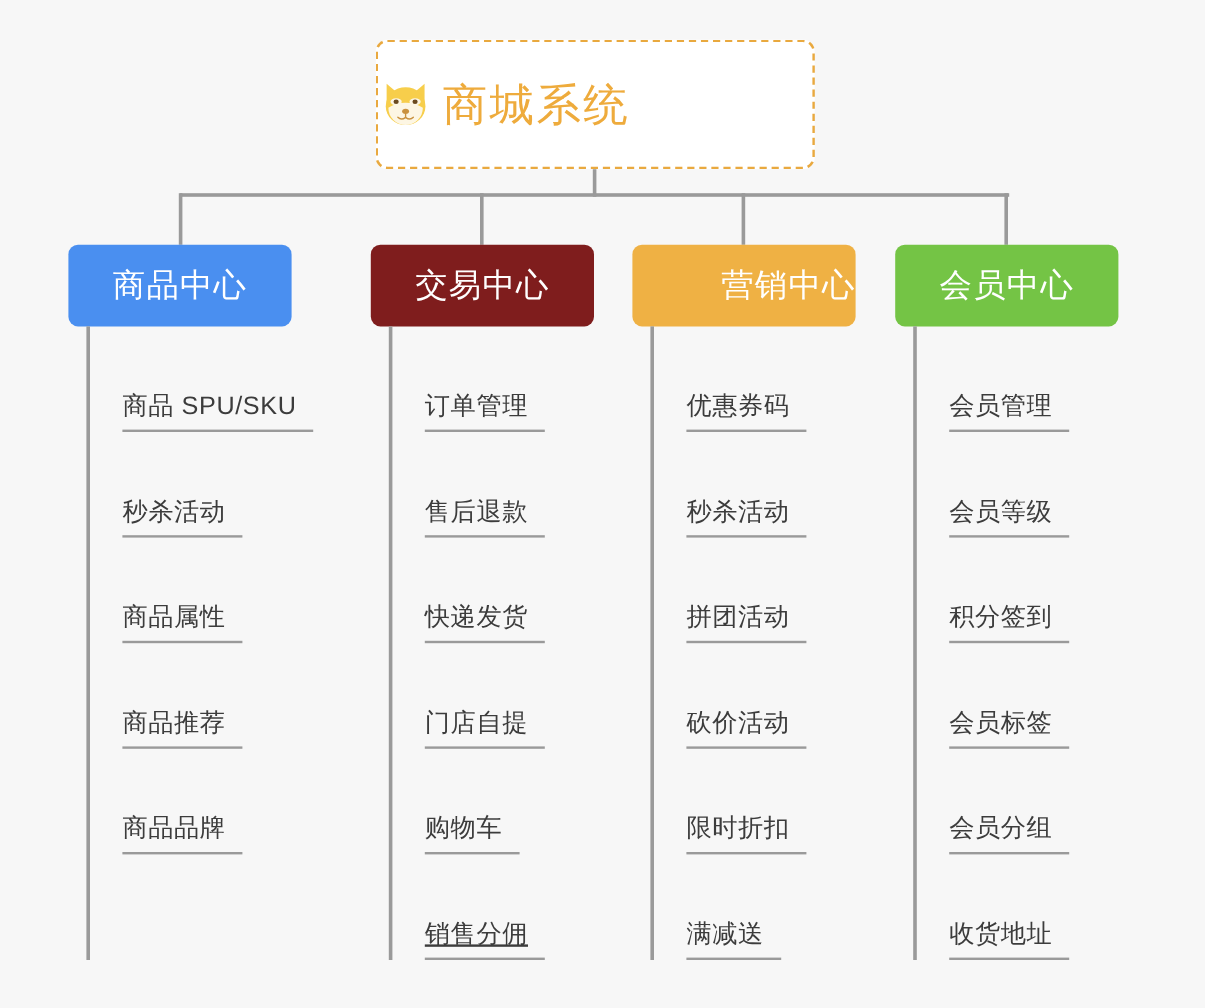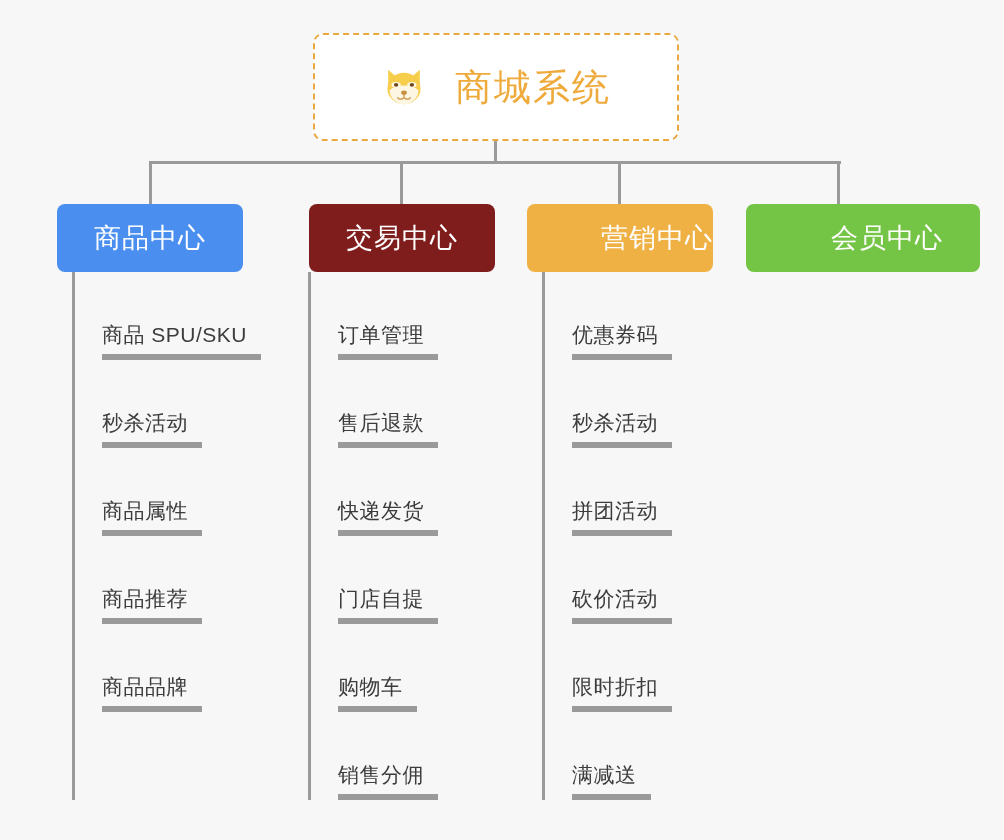--- a/index.html
+++ b/index.html
@@ -25,22 +25,21 @@
     left: 313px;
     top: 33px;
     width: 366px;
     height: 108px;
     box-sizing: border-box;
     background: #ffffff;
     border: 2px dashed #e9a93f;
     border-radius: 10px;
     display: flex;
     align-items: center;
-    justify-content: center;
-    gap: 28px;
+    gap: 8px;
   }
   .root-title {
     font-size: 37px;
     color: #eeab3c;
     letter-spacing: 2px;
     line-height: 1;
   }
   .shiba-icon {
     width: 46px;
     height: 46px;
@@ -71,30 +70,30 @@
     display: flex;
     align-items: center;
     justify-content: center;
     color: #ffffff;
     font-size: 27px;
     letter-spacing: 1px;
   }
   .cat-1 { left: 57px; font-family: Liberation Serif, serif; }
   .cat-2 { left: 309px; }
   .cat-3 { left: 527px; }
-  .cat-4 { left: 746px; padding-left: 48px; }
+  .cat-4 { left: 746px; }
 
   
   .leaf-col {
     position: absolute;
     top: 272px;
     width: 230px;
   }
   .col-1 { left: 72px; }
-  .col-2 { left: 308px; text-align: right; }
+  .col-2 { left: 324px; text-align: right; }
   .col-3 { left: 542px; }
   .col-4 { left: 761px; }
 
   .leaf-spine {
     position: absolute;
     left: 0;
     top: 0;
     width: 3px;
     height: 528px;
     background: #9a9a9a;
@@ -105,21 +104,21 @@
     box-sizing: border-box;
     display: flex;
     align-items: flex-end;
     padding-left: 30px;
   }
   .leaf-label {
     font-size: 21px;
     color: #3c3c3c;
     line-height: 1;
     padding: 0 14px 9px 0;
-    border-bottom: 6px solid #3b82f6;
+    border-bottom: 2px solid #3b82f6;
     white-space: nowrap;
     letter-spacing: 0.5px;
   }
 </style>
 </head>
 <body style="background: rgb(247, 247, 247);">
 
 <div class="canvas">
 
   <div class="root-node" style="border-color: rgb(233, 169, 63); background: rgb(255, 255, 255);">
@@ -191,21 +190,21 @@
     <div class="leaf-item">
         <span class="leaf-label" style="border-bottom-color: rgb(154, 154, 154);">快递发货</span>
       </div>
     <div class="leaf-item">
         <span class="leaf-label" style="border-bottom-color: rgb(154, 154, 154);">门店自提</span>
       </div>
     <div class="leaf-item">
         <span class="leaf-label" style="border-bottom-color: rgb(154, 154, 154);">购物车</span>
       </div>
     <div class="leaf-item">
-        <span class="leaf-label" style="border-bottom-color: rgb(154, 154, 154);">销售分佣</span>
+        <span class="leaf-label" style="border-bottom-color: rgb(154, 154, 154); text-decoration: underline;">销售分佣</span>
       </div>
   </div>
 
   <div class="leaf-col col-3">
     <div class="leaf-spine" style="background-color: rgb(154, 154, 154);"></div>
     <div class="leaf-item">
         <span class="leaf-label" style="border-bottom-color: rgb(154, 154, 154);">优惠券码</span>
       </div>
     <div class="leaf-item">
         <span class="leaf-label" style="border-bottom-color: rgb(154, 154, 154); margin-top: 19px;">秒杀活动</span>
@@ -217,14 +216,35 @@
         <span class="leaf-label" style="border-bottom-color: rgb(154, 154, 154);">砍价活动</span>
       </div>
     <div class="leaf-item">
         <span class="leaf-label" style="border-bottom-color: rgb(154, 154, 154);">限时折扣</span>
       </div>
     <div class="leaf-item">
         <span class="leaf-label" style="border-bottom-color: rgb(154, 154, 154);">满减送</span>
       </div>
   </div>
 
+  <div class="leaf-col col-4">
+    <div class="leaf-spine" style="background-color: rgb(154, 154, 154);"></div>
+    <div class="leaf-item">
+        <span class="leaf-label" style="border-bottom-color: rgb(154, 154, 154);">会员管理</span>
+      </div>
+    <div class="leaf-item">
+        <span class="leaf-label" style="border-bottom-color: rgb(154, 154, 154);">会员等级</span>
+      </div>
+    <div class="leaf-item">
+        <span class="leaf-label" style="border-bottom-color: rgb(154, 154, 154);">积分签到</span>
+      </div>
+    <div class="leaf-item">
+        <span class="leaf-label" style="border-bottom-color: rgb(154, 154, 154);">会员标签</span>
+      </div>
+    <div class="leaf-item">
+        <span class="leaf-label" style="border-bottom-color: rgb(154, 154, 154);">会员分组</span>
+      </div>
+    <div class="leaf-item">
+        <span class="leaf-label" style="border-bottom-color: rgb(154, 154, 154);">收货地址</span>
+      </div>
+  </div>
 
 </div>
 
 </body></html>

